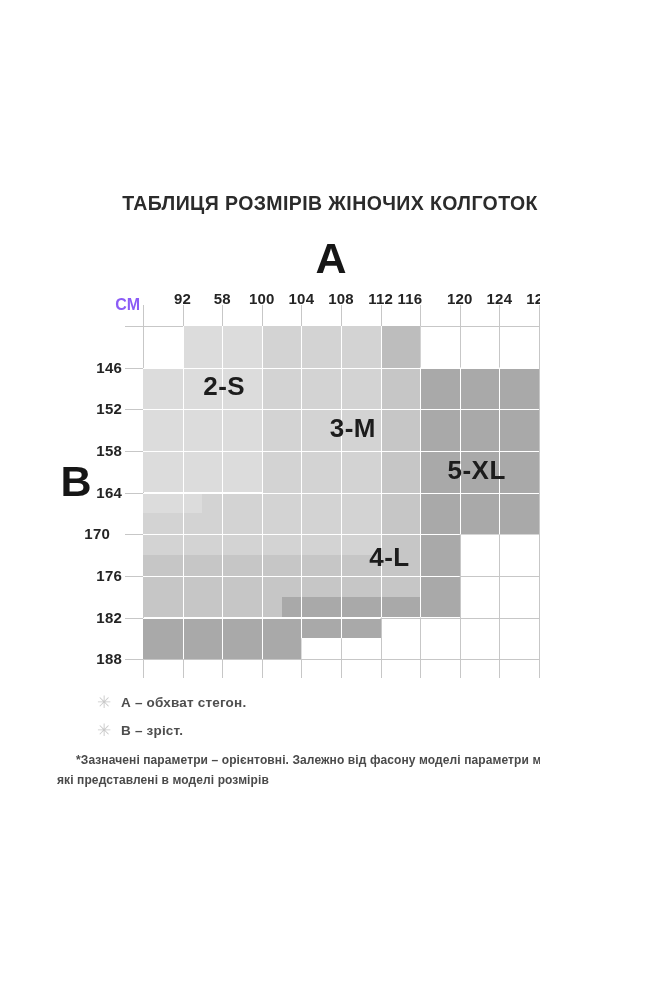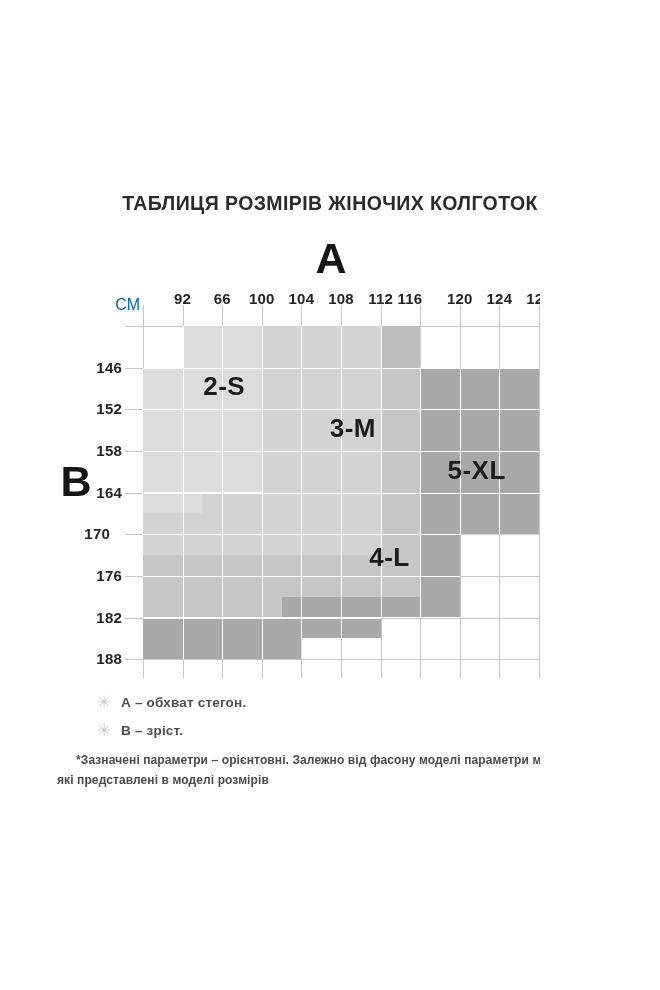--- a/index.html
+++ b/index.html
@@ -4,21 +4,21 @@
 <style>
   html,body{margin:0;padding:0;background:#fff;}
   .page{position:relative;width:540px;height:990px;background:#ffffff;
         font-family:"Liberation Sans","DejaVu Sans",sans-serif;overflow:hidden;}
   .title{position:absolute;top:192px;left:0;width:660px;text-align:center;
          font-size:19.5px;font-weight:700;letter-spacing:0.4px;color:#2b2b2b;}
   .axis-letter{position:absolute;font-weight:700;color:#161616;font-size:43px;text-align:center;}
   .axis-a{left:301px;top:234px;width:60px;}
   .axis-b{left:48px;top:457px;width:56px;}
   .cm-label{position:absolute;left:102px;top:296px;width:38px;text-align:right;
-            font-size:16px;font-weight:400;color:#0369a1;}
+            font-size:16px;font-weight:700;color:#8b5cf6;}
   .tick-label{position:absolute;font-size:15px;font-weight:700;color:#242424;letter-spacing:0.2px;}
   .xtick{width:40px;text-align:center;top:290px;}
   .ytick{width:38px;text-align:right;line-height:16px;}
   #plot{position:absolute;left:143px;top:326px;width:416px;height:352px;}
   #gray-grid,#regions,#white-grid,#size-labels{position:absolute;left:0;top:0;width:416px;height:352px;}
   .size-label{position:absolute;transform:translate(-50%,-50%);font-size:26px;font-weight:700;
               color:#1c1c1c;letter-spacing:0.5px;white-space:nowrap;}
   .legend{position:absolute;left:97px;top:693px;}
   .legend-item{display:flex;align-items:center;height:19px;margin-bottom:9px;}
   .legend-icon{font-size:17px;line-height:17px;width:24px;}
@@ -34,21 +34,21 @@
 <div class="page">
 
   <div class="title">ТАБЛИЦЯ РОЗМІРІВ ЖІНОЧИХ КОЛГОТОК</div>
 
   <div class="axis-letter axis-a">А</div>
   <div class="axis-letter axis-b">В</div>
   <div class="cm-label">СМ</div>
 
   <div id="xticks">
       <div class="tick-label xtick" style="left: 162.6px;">92</div>
-      <div class="tick-label xtick" style="left: 202.2px;">66</div>
+      <div class="tick-label xtick" style="left: 202.2px;">58</div>
       <div class="tick-label xtick" style="left: 241.8px;">100</div>
       <div class="tick-label xtick" style="left: 281.4px;">104</div>
       <div class="tick-label xtick" style="left: 321px;">108</div>
       <div class="tick-label xtick" style="left: 360.6px;">112</div>
       <div class="tick-label xtick" style="left: 390px;">116</div>
       <div class="tick-label xtick" style="left: 439.8px;">120</div>
       <div class="tick-label xtick" style="left: 479.4px;">124</div>
       <div class="tick-label xtick" style="left: 519px;">128</div>
     </div>
   <div id="yticks">

